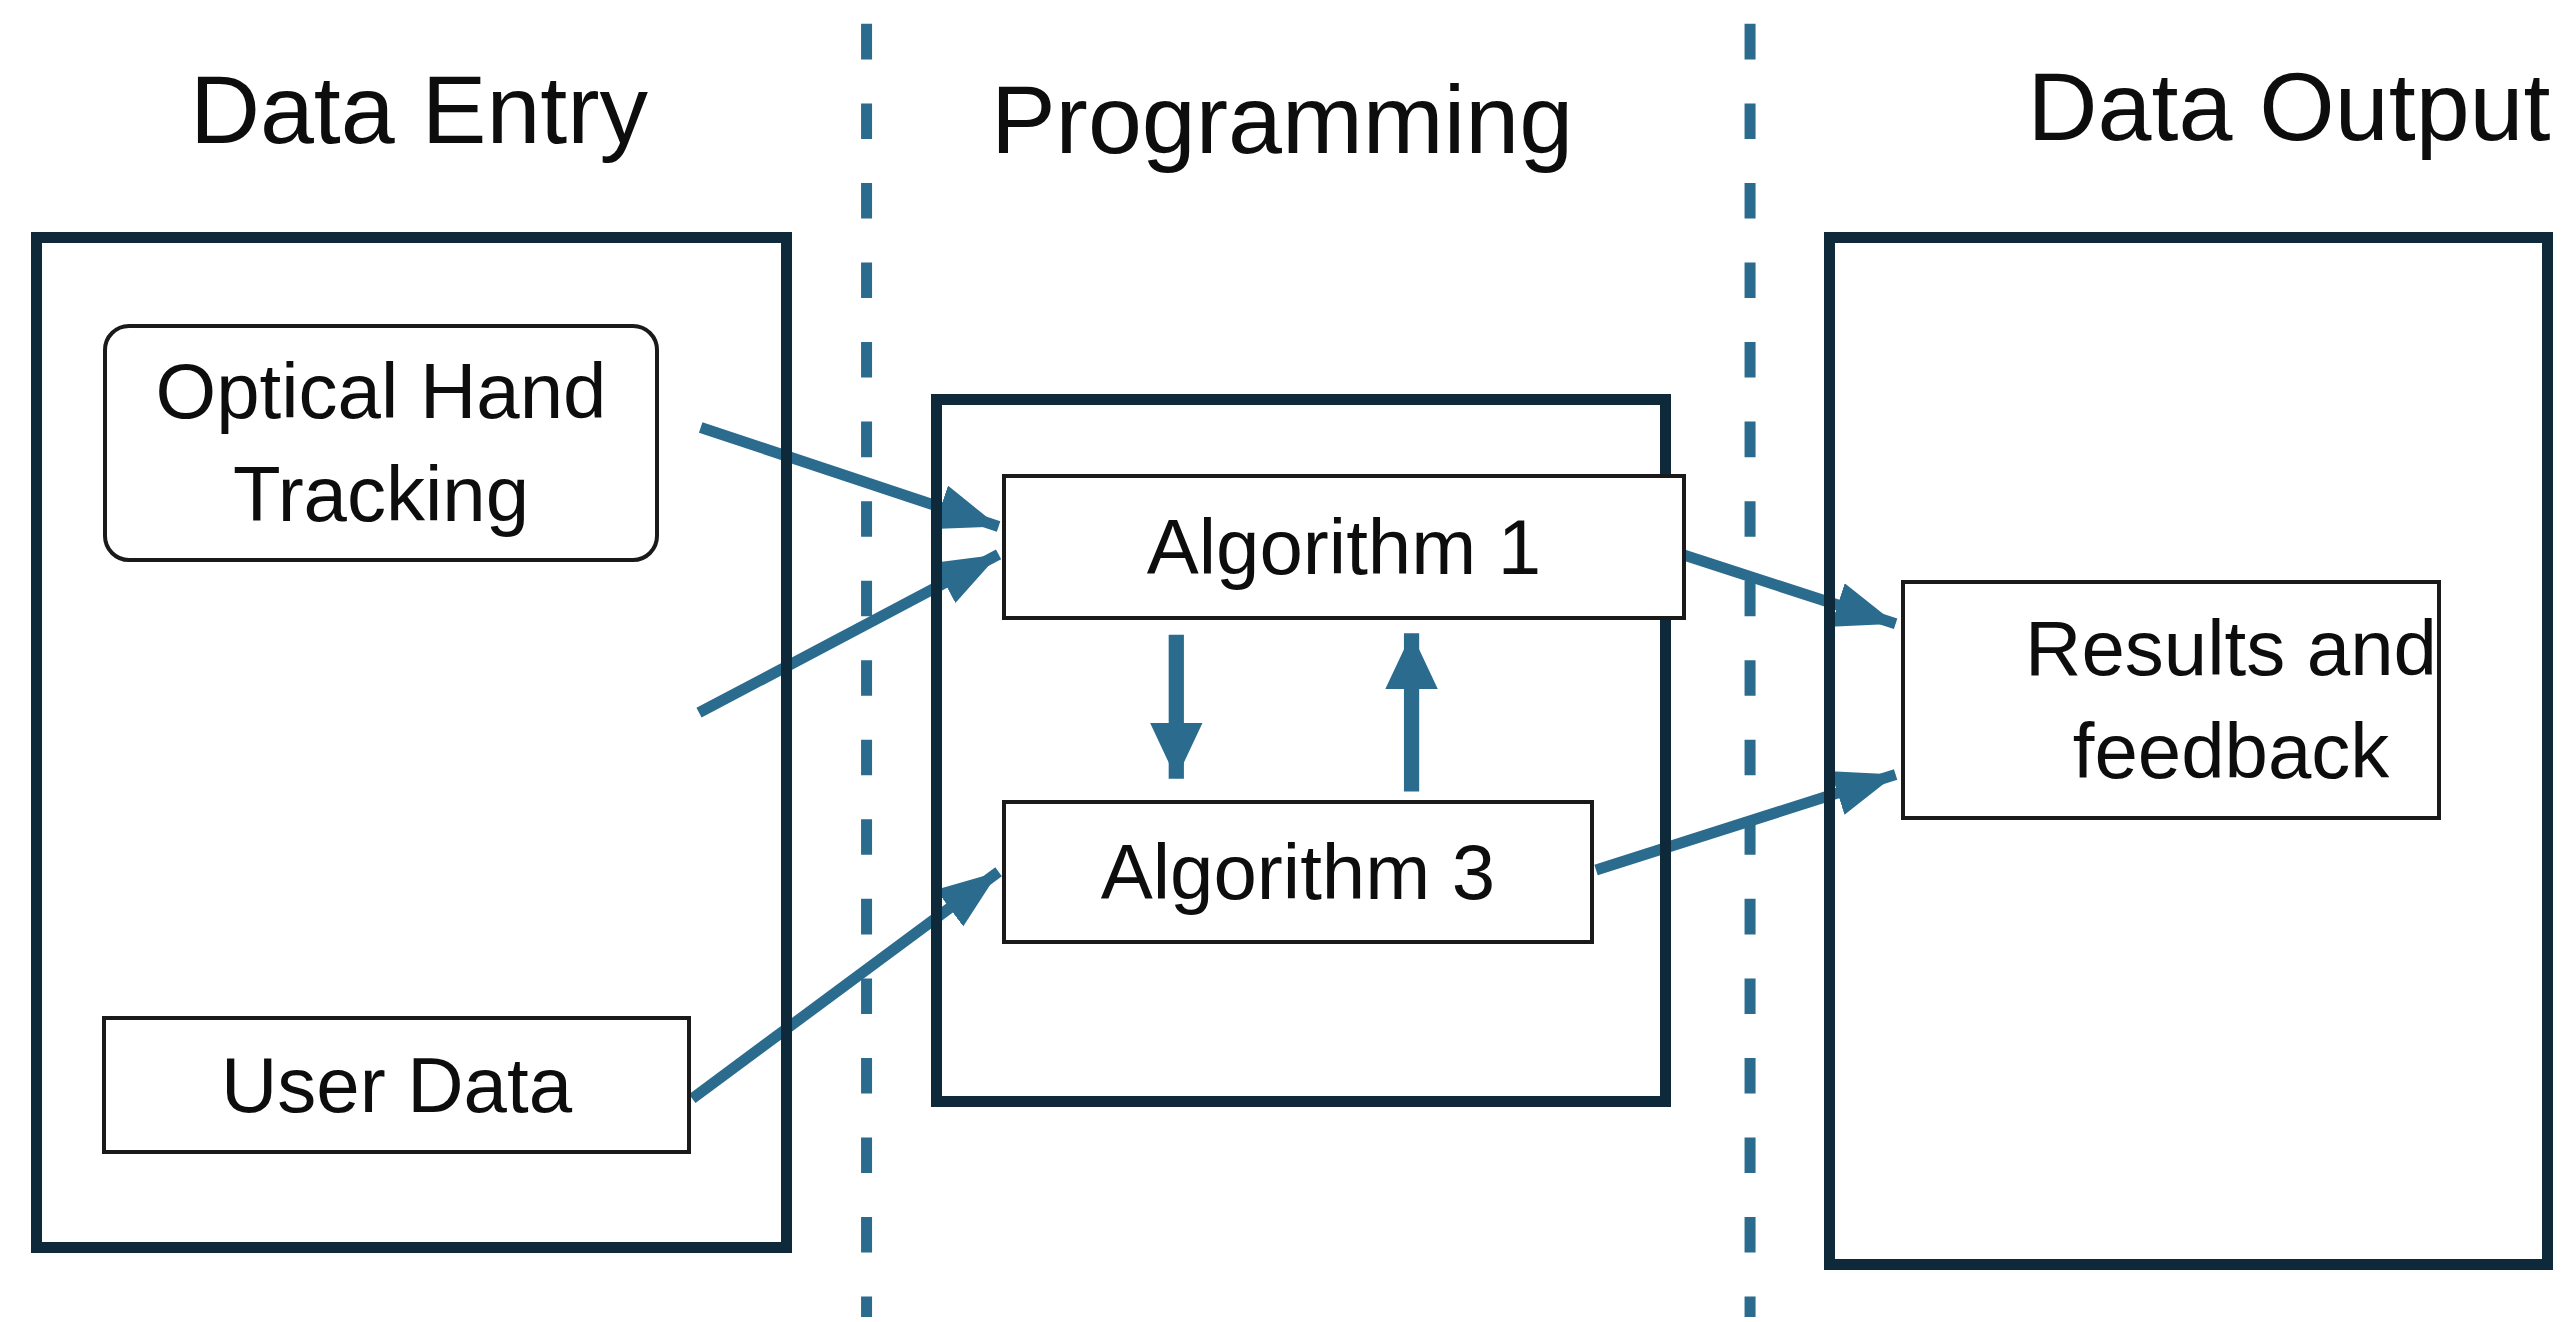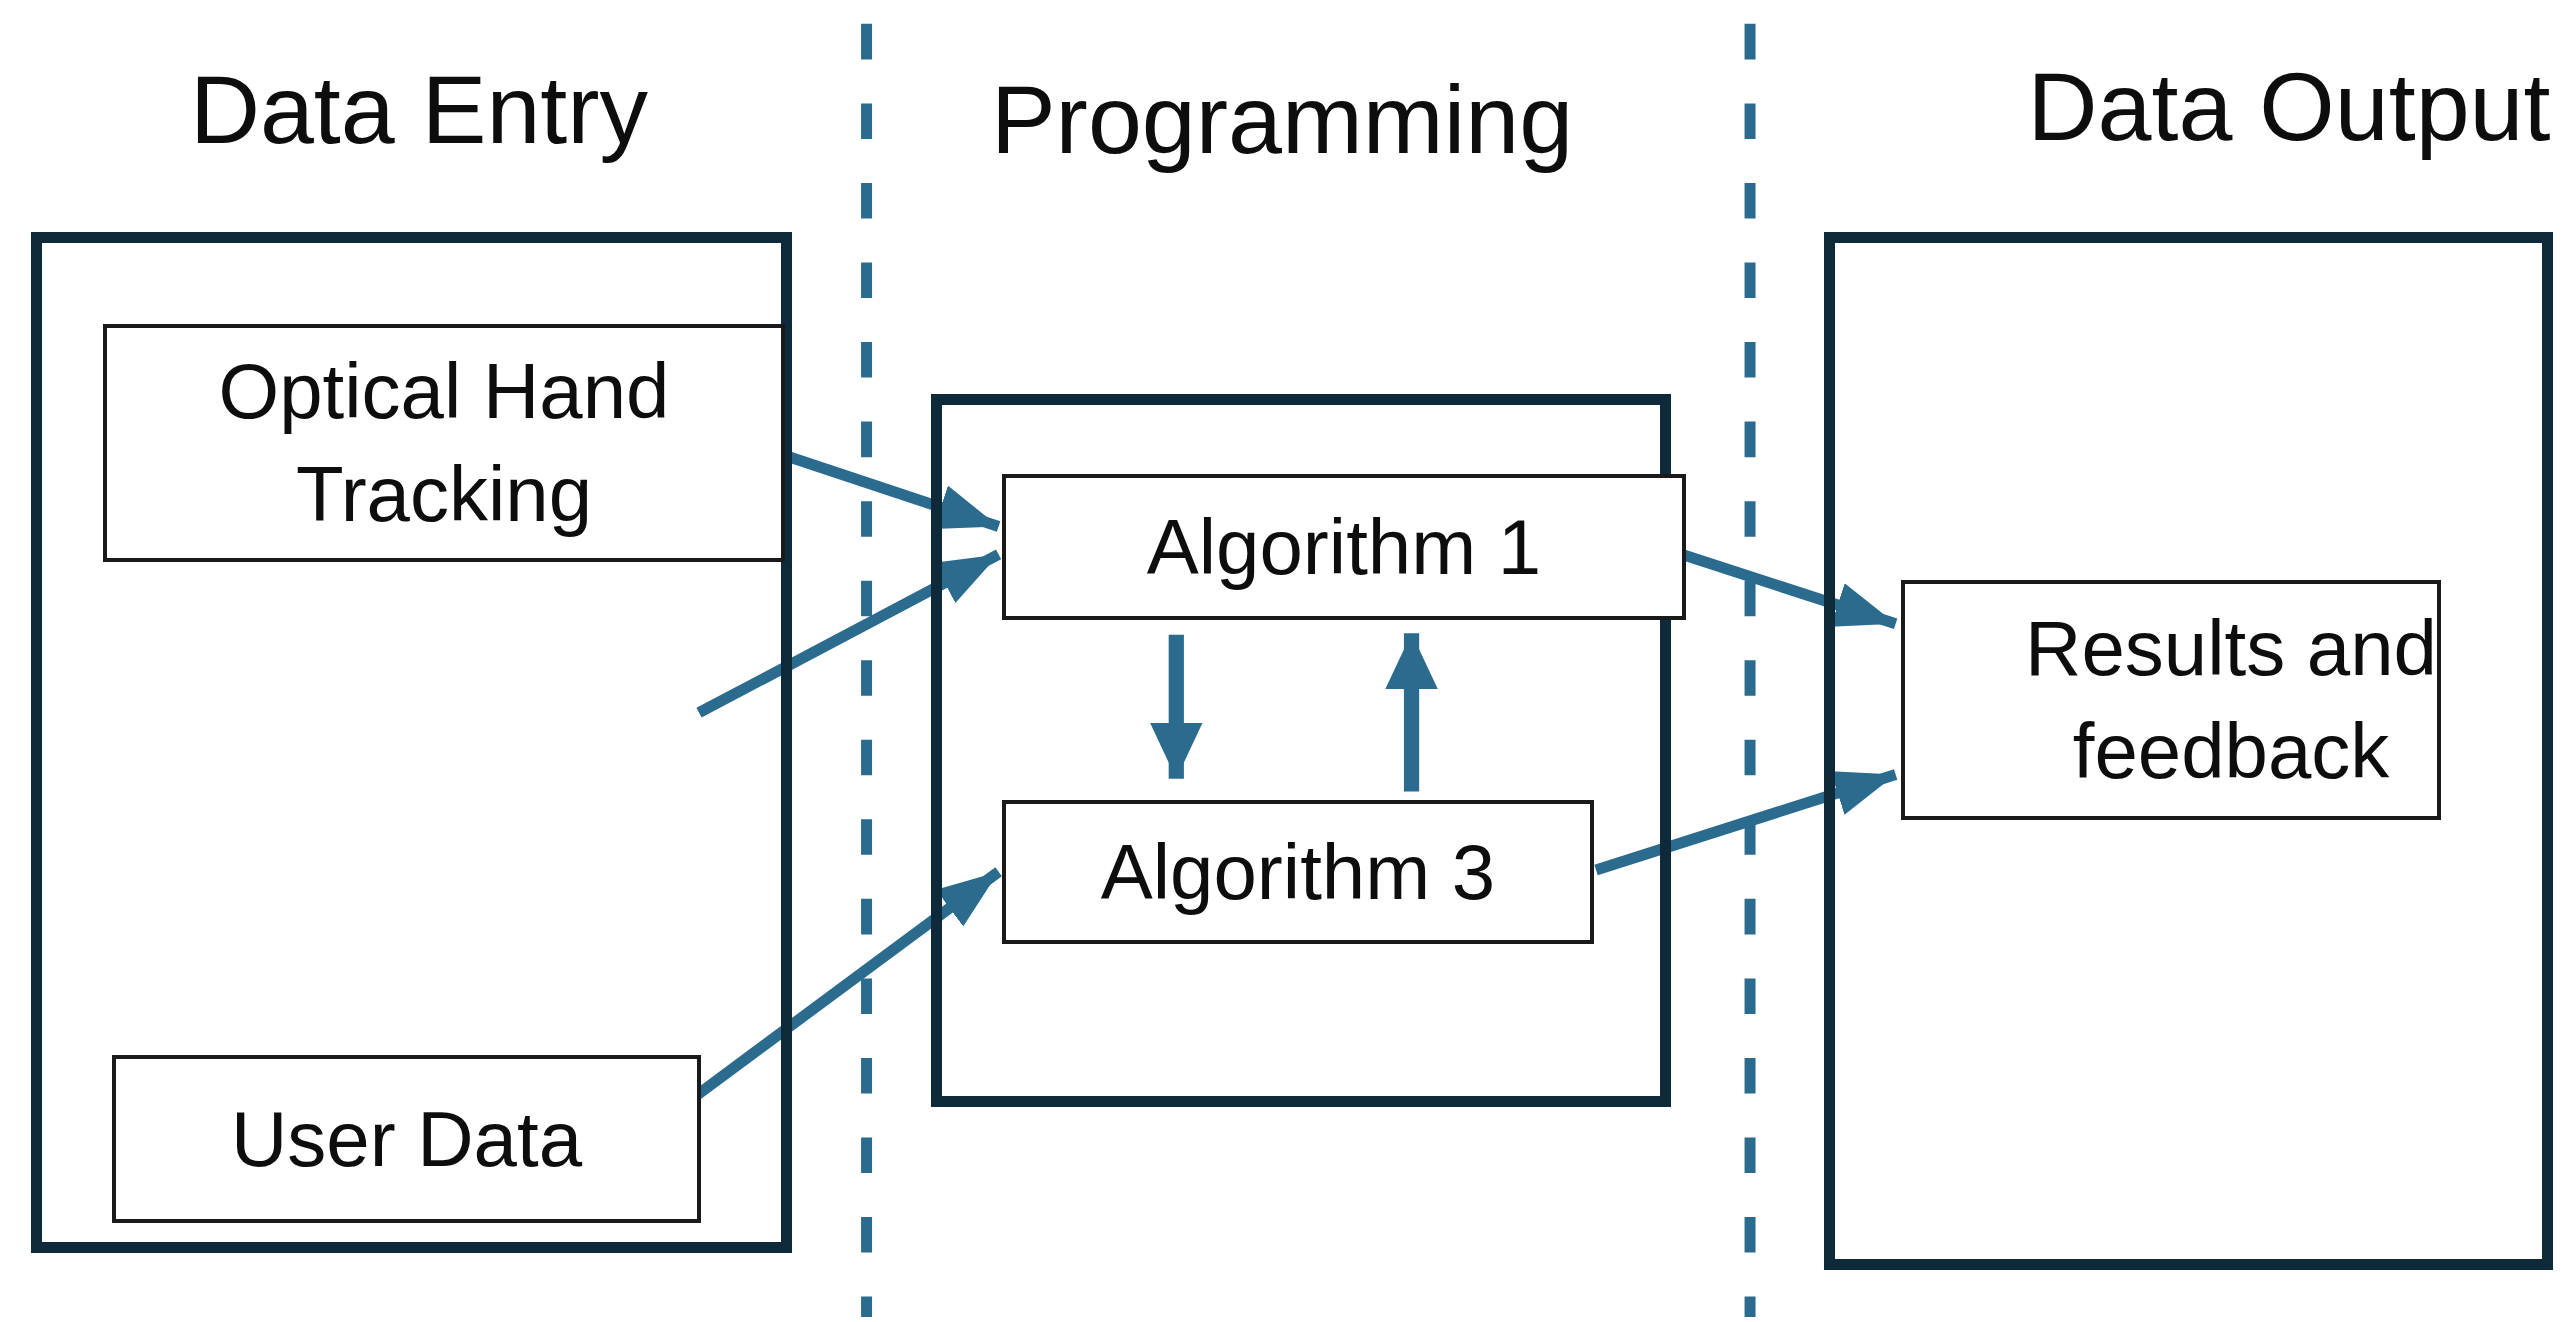--- a/index.html
+++ b/index.html
@@ -76,25 +76,25 @@
   </svg>
 
   <div class="col-title" style="left:986px;top:62px;width:592px;">Programming</div>
   <div class="col-title" style="left:123px;top:52px;width:592px;">Data Entry</div>
   <div class="col-title" style="left:1993px;top:49px;width:592px;">Data Output</div>
 
   <div class="container-box" style="left:31px;top:232px;width:761px;height:1021px;"></div>
   <div class="container-box" style="left:931px;top:394px;width:740px;height:713px;"></div>
   <div class="container-box" style="left:1824px;top:232px;width:729px;height:1038px;"></div>
 
-  <div class="node-box" style="left:103px;top:324px;width:682px;height:238px;">
+  <div class="node-box" style="left:103px;top:324px;width:556px;height:238px;border-radius:26px;">
     <div class="node-label">Optical Hand
 Tracking</div>
   </div>
-  <div class="node-box" style="left:112px;top:1016px;width:589px;height:168px;margin-top:39px;">
+  <div class="node-box" style="left:102px;top:1016px;width:589px;height:138px;">
     <div class="node-label">User Data</div>
   </div>
 
   <div class="node-box" style="left:1002px;top:474px;width:684px;height:146px;">
     <div class="node-label">Algorithm 1</div>
   </div>
   <div class="node-box" style="left:1002px;top:800px;width:592px;height:144px;">
     <div class="node-label">Algorithm 3</div>
   </div>
 

